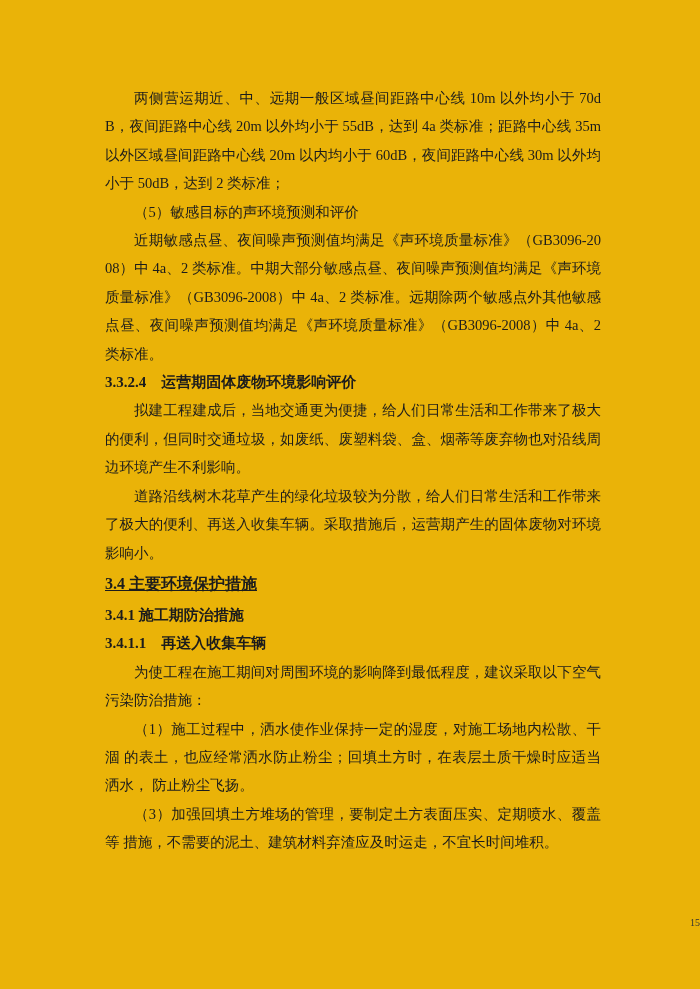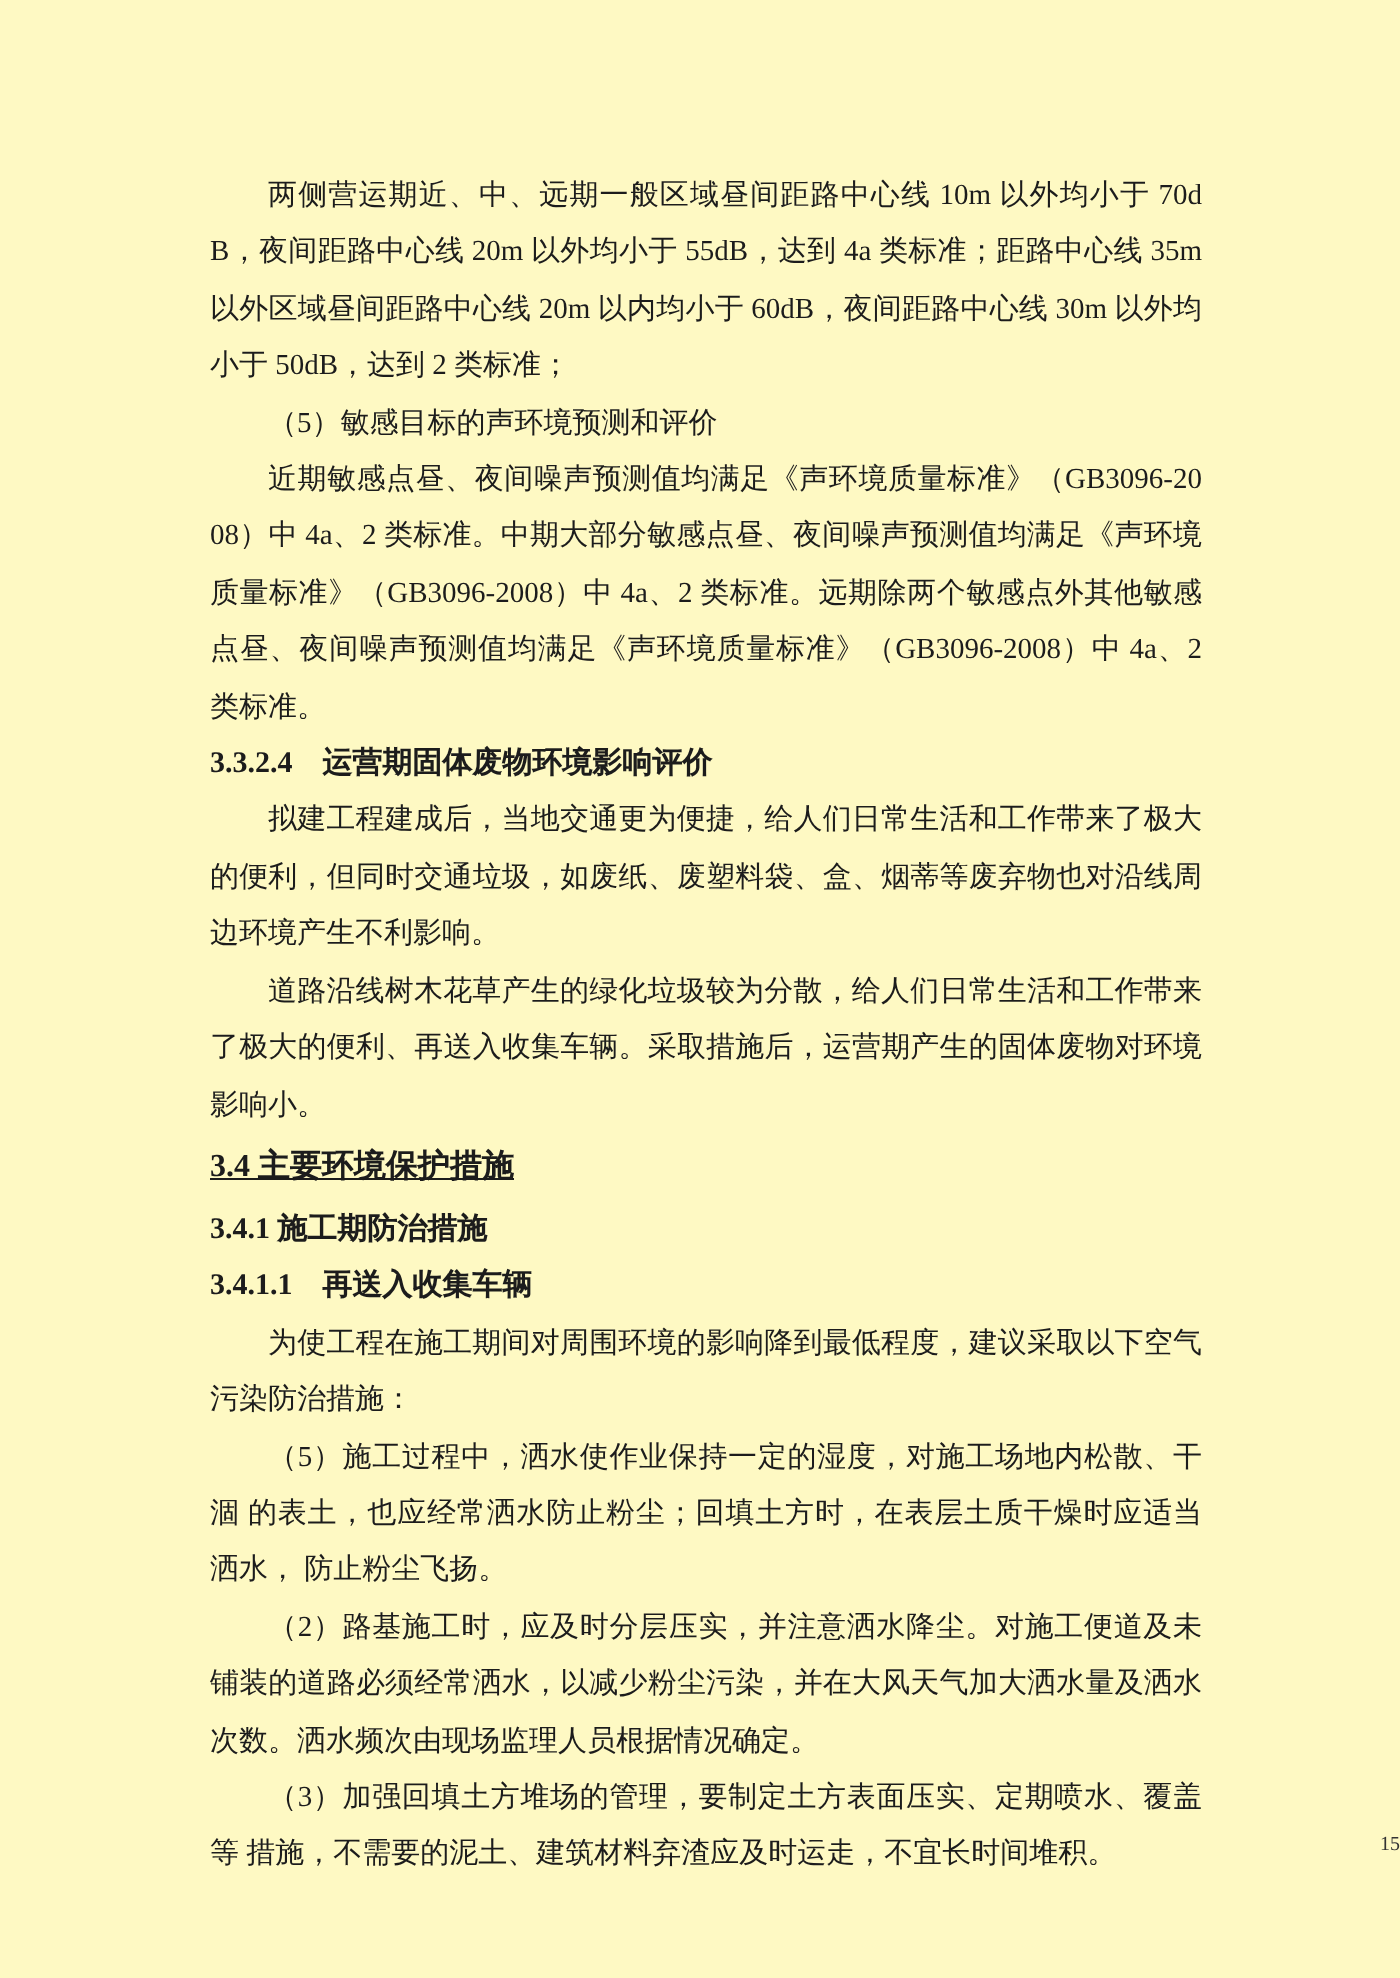--- a/index.html
+++ b/index.html
@@ -11,21 +11,21 @@
     width: 700px;
     height: 989px;
     position: relative;
     font-family: "Liberation Serif", "DejaVu Serif", serif;
     color: #1c1c1c;
     overflow: hidden;
   }
   .page {
     position: absolute;
     inset: 0;
-    background: #fef9c3;
+    background: #eab308;
   }
   .content {
     position: absolute;
     left: 105px;
     right: 99px;
     top: 84px;
   }
   .para {
     margin: 0;
     font-size: 14.5px;
@@ -84,23 +84,22 @@
     <p class="para">道路沿线树木花草产生的绿化垃圾较为分散，给人们日常生活和工作带来了极大的便利、再送入收集车辆。采取措施后，运营期产生的固体废物对环境影响小。</p>
 
     <h1 class="heading h-section">3.4 主要环境保护措施</h1>
 
     <h2 class="heading h-sub">3.4.1 施工期防治措施</h2>
 
     <h3 class="heading h-sub">3.4.1.1　再送入收集车辆</h3>
 
     <p class="para">为使工程在施工期间对周围环境的影响降到最低程度，建议采取以下空气污染防治措施：</p>
 
-    <p class="para">（5）施工过程中，洒水使作业保持一定的湿度，对施工场地内松散、干涸 的表土，也应经常洒水防止粉尘；回填土方时，在表层土质干燥时应适当洒水， 防止粉尘飞扬。</p>
+    <p class="para">（1）施工过程中，洒水使作业保持一定的湿度，对施工场地内松散、干涸 的表土，也应经常洒水防止粉尘；回填土方时，在表层土质干燥时应适当洒水， 防止粉尘飞扬。</p>
 
-    <p class="para">（2）路基施工时，应及时分层压实，并注意洒水降尘。对施工便道及未铺装的道路必须经常洒水，以减少粉尘污染，并在大风天气加大洒水量及洒水次数。洒水频次由现场监理人员根据情况确定。</p>
 
     <p class="para">（3）加强回填土方堆场的管理，要制定土方表面压实、定期喷水、覆盖等 措施，不需要的泥土、建筑材料弃渣应及时运走，不宜长时间堆积。</p>
 
   </main>
 
   <footer class="footer">
     <span class="page-number">15</span>
   </footer>
 
 </div>

